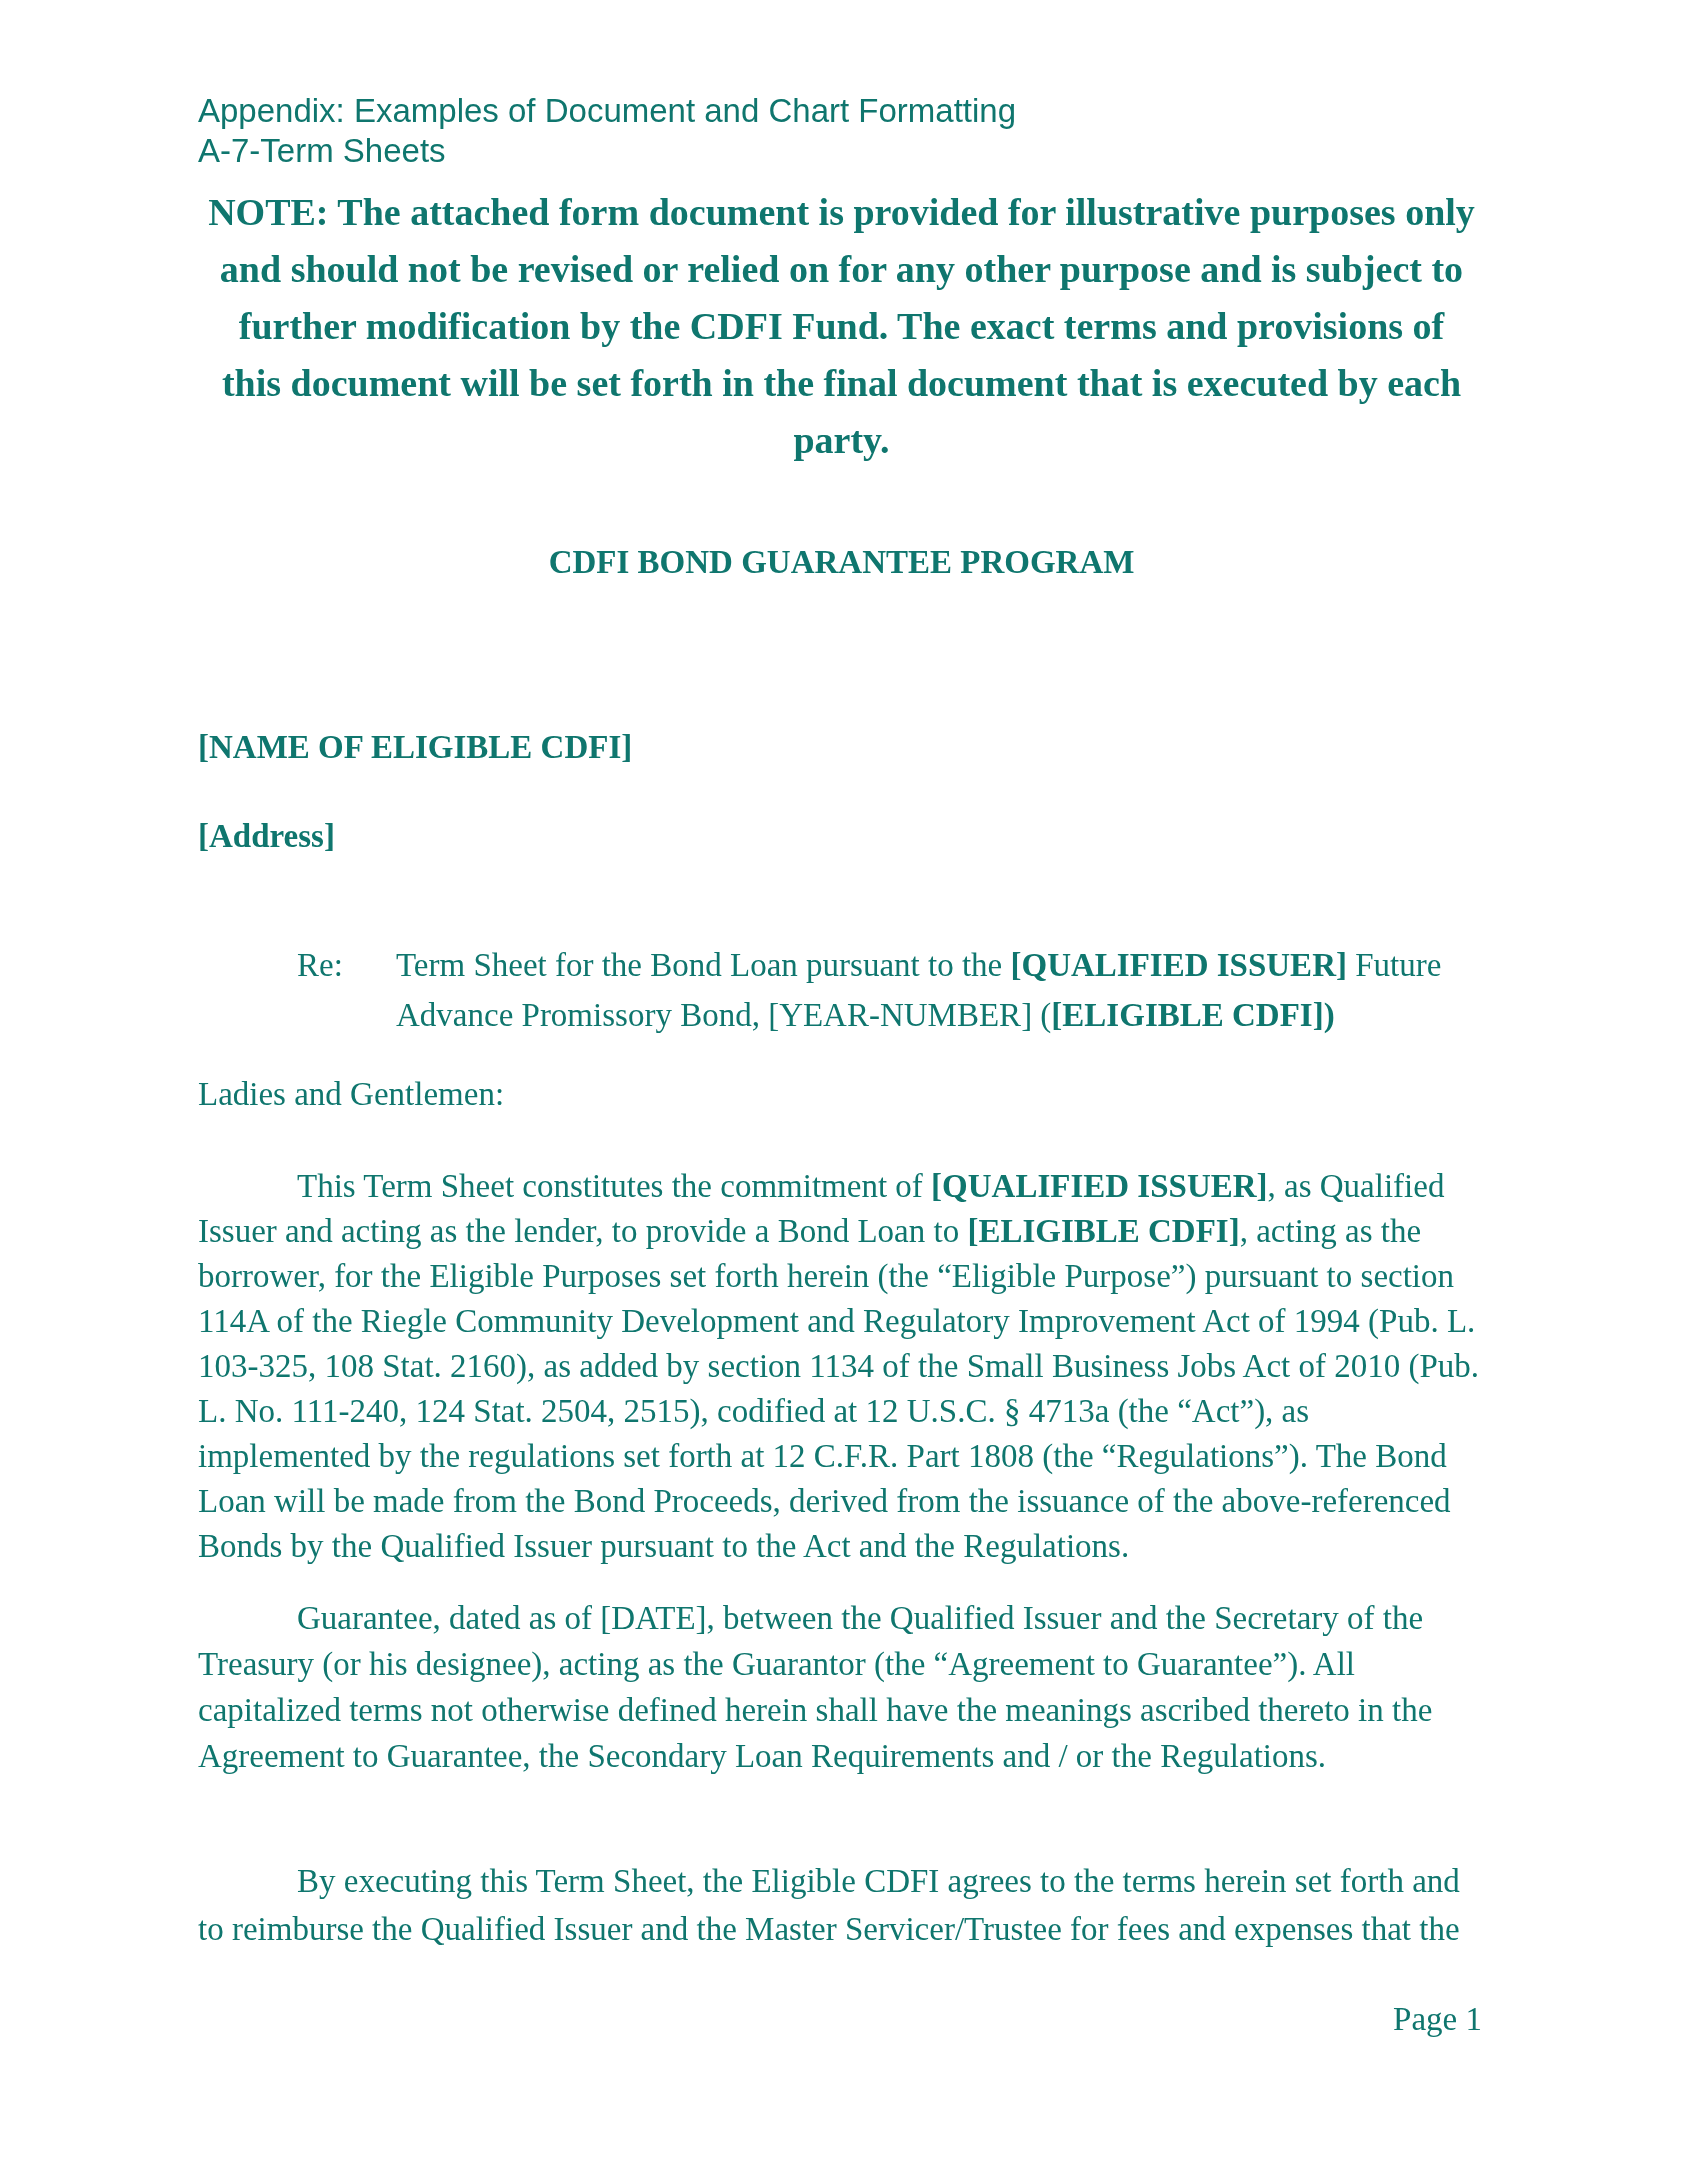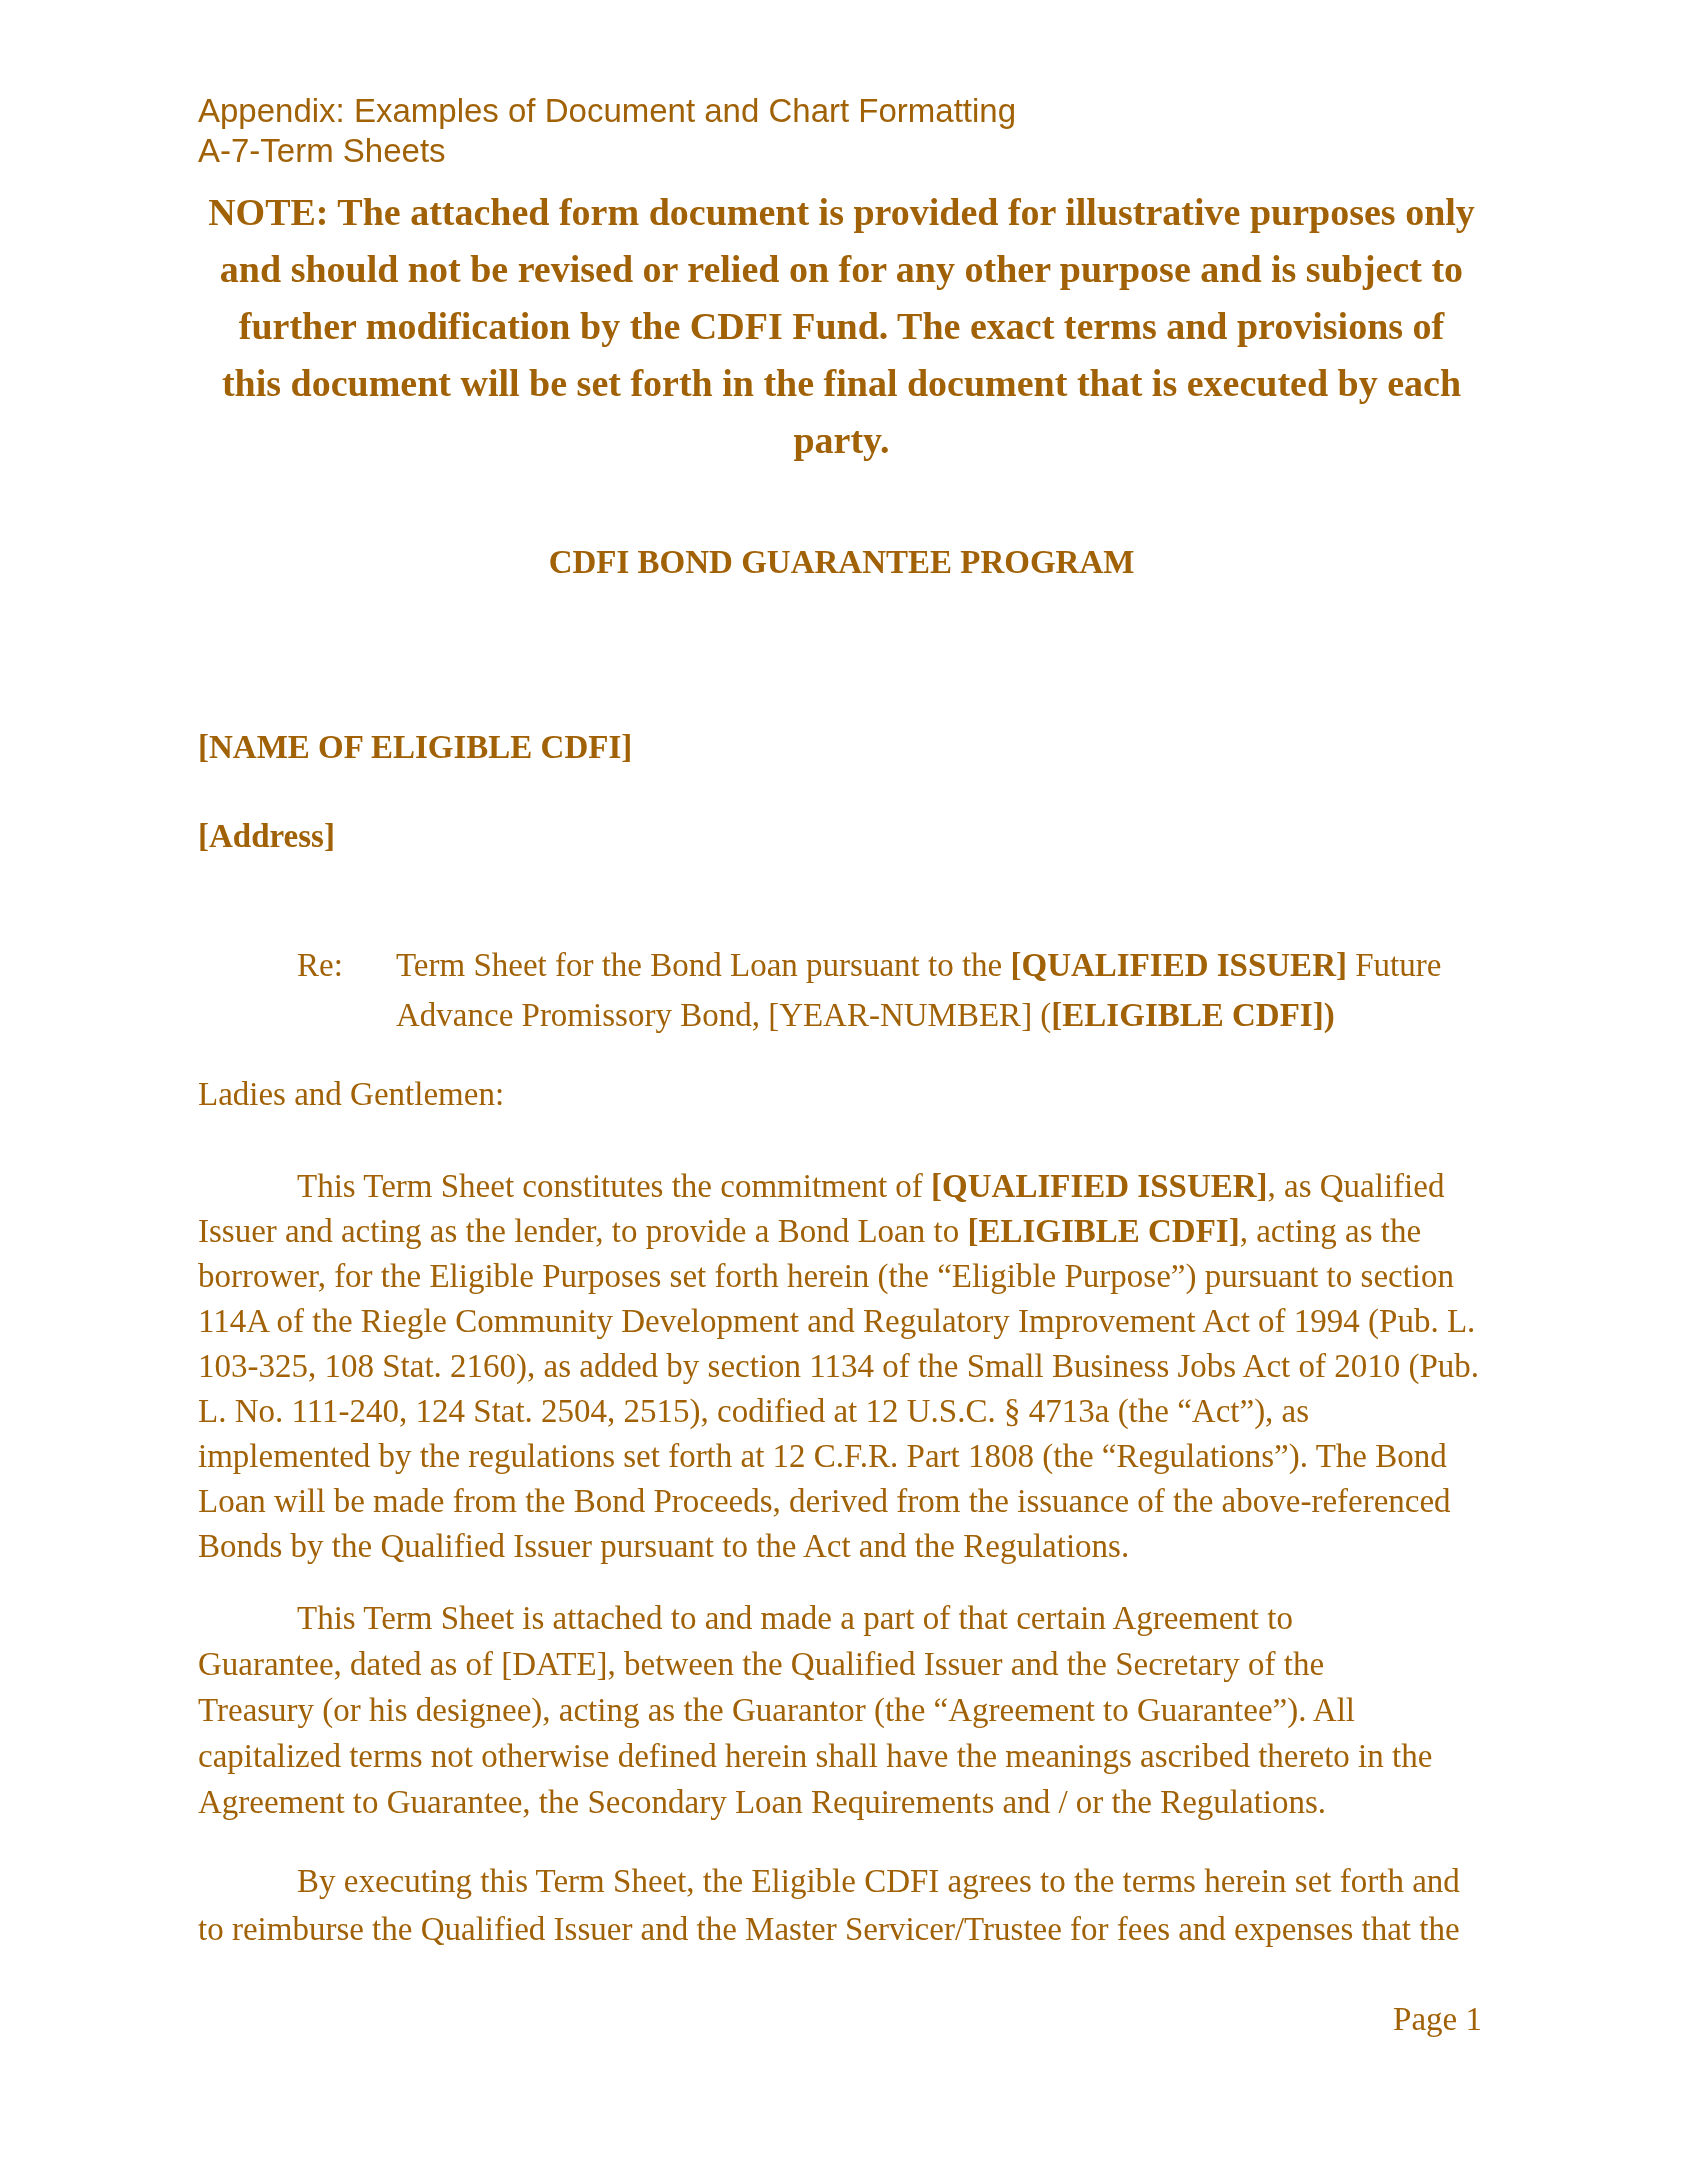--- a/index.html
+++ b/index.html
@@ -5,21 +5,21 @@
   html, body {
     margin: 0;
     padding: 0;
     background: #ffffff;
   }
   .page {
     position: relative;
     width: 1683px;
     height: 2178px;
     background: #ffffff;
-    color: #a16207;
+    color: #0f766e;
     font-family: "Liberation Serif", serif;
     overflow: hidden;
   }
   .abs { position: absolute; }
   .sans {
     font-family: "Liberation Sans", sans-serif;
     font-size: 33px;
     line-height: 40px;
   }
   .serif {
@@ -113,21 +113,20 @@
       <div class="line"><span>borrower, for the Eligible Purposes set forth herein (the “Eligible Purpose”) pursuant to section</span></div>
       <div class="line"><span>114A of the Riegle Community Development and Regulatory Improvement Act of 1994 (Pub. L.</span></div>
       <div class="line"><span>103-325, 108 Stat. 2160), as added by section 1134 of the Small Business Jobs Act of 2010 (Pub.</span></div>
       <div class="line"><span>L. No. 111-240, 124 Stat. 2504, 2515), codified at 12 U.S.C. § 4713a (the “Act”), as</span></div>
       <div class="line"><span>implemented by the regulations set forth at 12 C.F.R. Part 1808 (the “Regulations”). The Bond</span></div>
       <div class="line"><span>Loan will be made from the Bond Proceeds, derived from the issuance of the above-referenced</span></div>
       <div class="line"><span>Bonds by the Qualified Issuer pursuant to the Act and the Regulations.</span></div>
     </div>
 
   <div class="abs serif body-paragraph para-2">
-      <div class="line"><span>This Term Sheet is attached to and made a part of that certain Agreement to</span></div>
       <div class="line"><span>Guarantee, dated as of [DATE], between the Qualified Issuer and the Secretary of the</span></div>
       <div class="line"><span>Treasury (or his designee), acting as the Guarantor (the “Agreement to Guarantee”). All</span></div>
       <div class="line"><span>capitalized terms not otherwise defined herein shall have the meanings ascribed thereto in the</span></div>
       <div class="line"><span>Agreement to Guarantee, the Secondary Loan Requirements and / or the Regulations.</span></div>
     </div>
 
   <div class="abs serif body-paragraph para-3">
       <div class="line"><span>By executing this Term Sheet, the Eligible CDFI agrees to the terms herein set forth and</span></div>
       <div class="line"><span>to reimburse the Qualified Issuer and the Master Servicer/Trustee for fees and expenses that the</span></div>
     </div>

